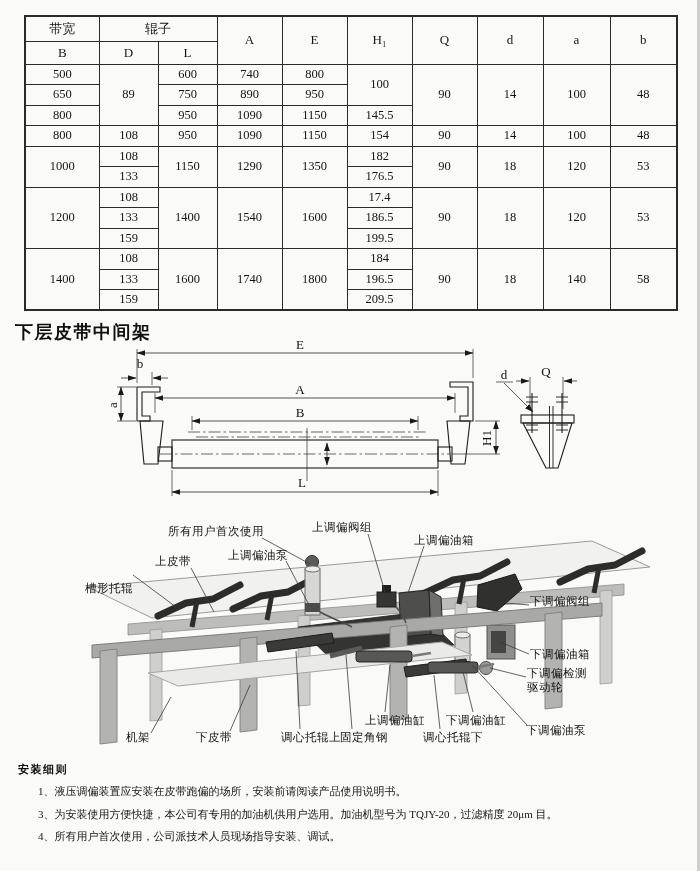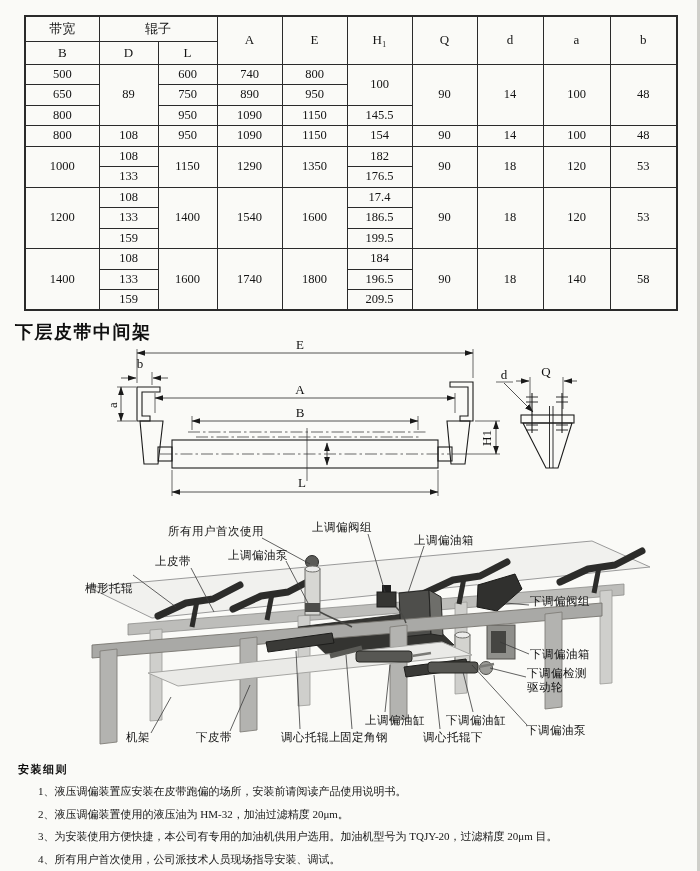--- a/index.html
+++ b/index.html
@@ -375,19 +375,18 @@
         <div class="plabel" style="left: 357px; top: 199px; margin-left: 8px;">上调偏油缸</div>
         <div class="plabel" style="left: 423px; top: 216px;">调心托辊下</div>
         <div class="plabel" style="left: 446px; top: 199px;">下调偏油缸</div>
         <div class="plabel" style="left: 526px; top: 209px;">下调偏油泵</div>
       </div>
   </div>
 
   <div class="install">
     <div class="install-title">安装细则</div>
     <p class="item">1、液压调偏装置应安装在皮带跑偏的场所，安装前请阅读产品使用说明书。</p>
-    <p class="item">2、液压调偏装置使用的液压油为 HM-32，加油过滤精度 20μm。</p>
     <p class="item">3、为安装使用方便快捷，本公司有专用的加油机供用户选用。加油机型号为 TQJY-20，过滤精度 20μm 目。</p>
     <p class="item">4、所有用户首次使用，公司派技术人员现场指导安装、调试。</p>
   </div>
 
   <div class="scan-edge"></div>
 </div>
 
 </body></html>

